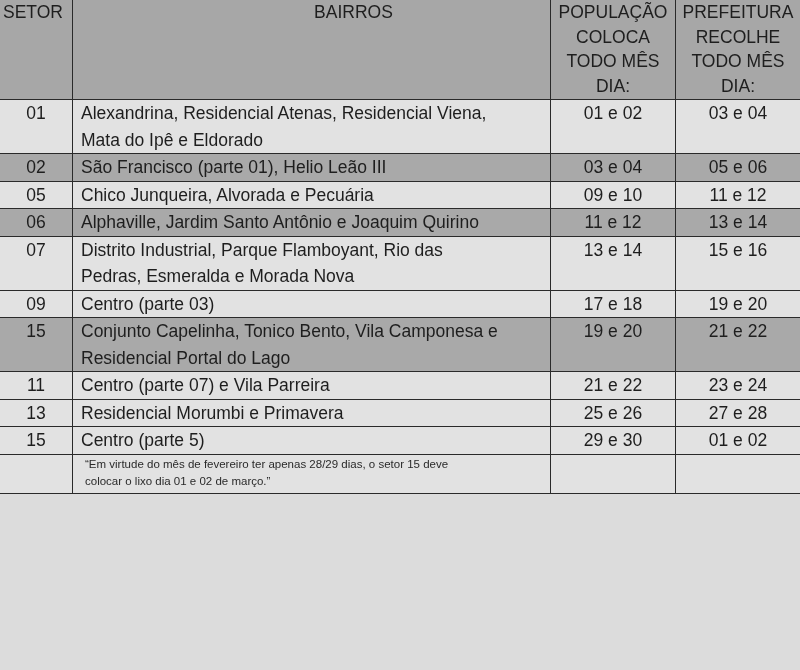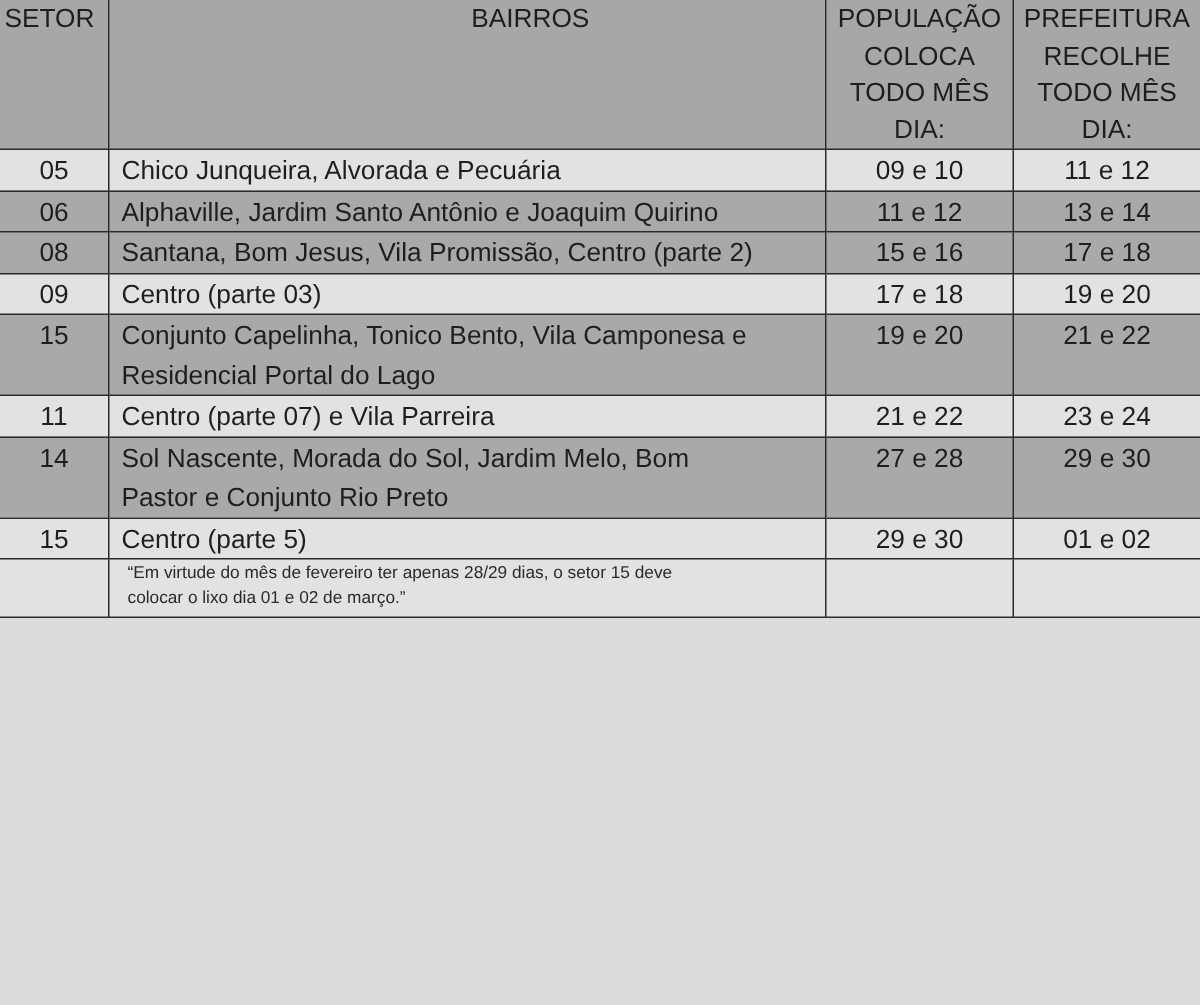--- a/index.html
+++ b/index.html
@@ -73,42 +73,60 @@
       <th>
         <div>PREFEITURA</div>
         <div>RECOLHE</div>
         <div>TODO MÊS</div>
         <div>DIA:</div>
       </th>
     </tr>
   </thead>
   <tbody id="tbody">
       <tr class="light">
+        <td class="setor">01</td>
+        <td class="bairros">
+          <div>Alexandrina, Residencial Atenas, Residencial Viena,</div>
+          <div>Mata do Ipê e Eldorado</div>
+        </td>
+        <td class="date">01 e 02</td>
+        <td class="date">03 e 04</td>
+      </tr>
+      <tr class="dark">
+        <td class="setor">02</td>
+        <td class="bairros">
+          <div>São Francisco (parte 01), Helio Leão III</div>
+        </td>
+        <td class="date">03 e 04</td>
+        <td class="date">05 e 06</td>
+      </tr>
+      <tr class="light">
         <td class="setor">05</td>
         <td class="bairros">
           <div>Chico Junqueira, Alvorada e Pecuária</div>
         </td>
         <td class="date">09 e 10</td>
         <td class="date">11 e 12</td>
       </tr>
       <tr class="dark">
         <td class="setor">06</td>
         <td class="bairros">
           <div>Alphaville, Jardim Santo Antônio e Joaquim Quirino</div>
         </td>
         <td class="date">11 e 12</td>
         <td class="date">13 e 14</td>
       </tr>
-      <tr class="dark">
-        <td class="setor">08</td>
+      <tr class="light">
+        <td class="setor">07</td>
         <td class="bairros">
-          <div>Santana, Bom Jesus, Vila Promissão, Centro (parte 2)</div>
+          <div>Distrito Industrial, Parque Flamboyant, Rio das</div>
+          <div>Pedras, Esmeralda e Morada Nova</div>
         </td>
+        <td class="date">13 e 14</td>
         <td class="date">15 e 16</td>
-        <td class="date">17 e 18</td>
       </tr>
       <tr class="light">
         <td class="setor">09</td>
         <td class="bairros">
           <div>Centro (parte 03)</div>
         </td>
         <td class="date">17 e 18</td>
         <td class="date">19 e 20</td>
       </tr>
       <tr class="dark">
@@ -121,28 +139,27 @@
         <td class="date">21 e 22</td>
       </tr>
       <tr class="light">
         <td class="setor">11</td>
         <td class="bairros">
           <div>Centro (parte 07) e Vila Parreira</div>
         </td>
         <td class="date">21 e 22</td>
         <td class="date">23 e 24</td>
       </tr>
-      <tr class="dark">
-        <td class="setor">14</td>
+      <tr class="light">
+        <td class="setor">13</td>
         <td class="bairros">
-          <div>Sol Nascente, Morada do Sol, Jardim Melo, Bom</div>
-          <div>Pastor e Conjunto Rio Preto</div>
+          <div>Residencial Morumbi e Primavera</div>
         </td>
+        <td class="date">25 e 26</td>
         <td class="date">27 e 28</td>
-        <td class="date">29 e 30</td>
       </tr>
       <tr class="light">
         <td class="setor">15</td>
         <td class="bairros">
           <div>Centro (parte 5)</div>
         </td>
         <td class="date">29 e 30</td>
         <td class="date">01 e 02</td>
       </tr>
       <tr class="note">

